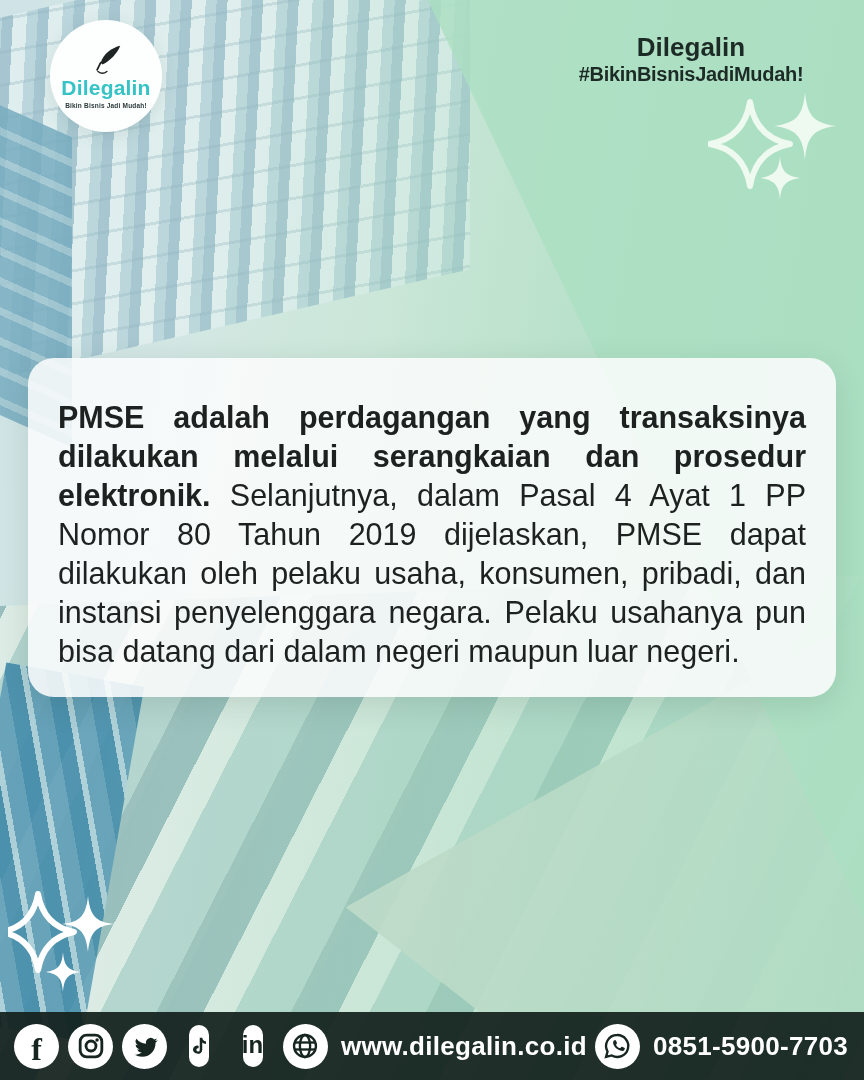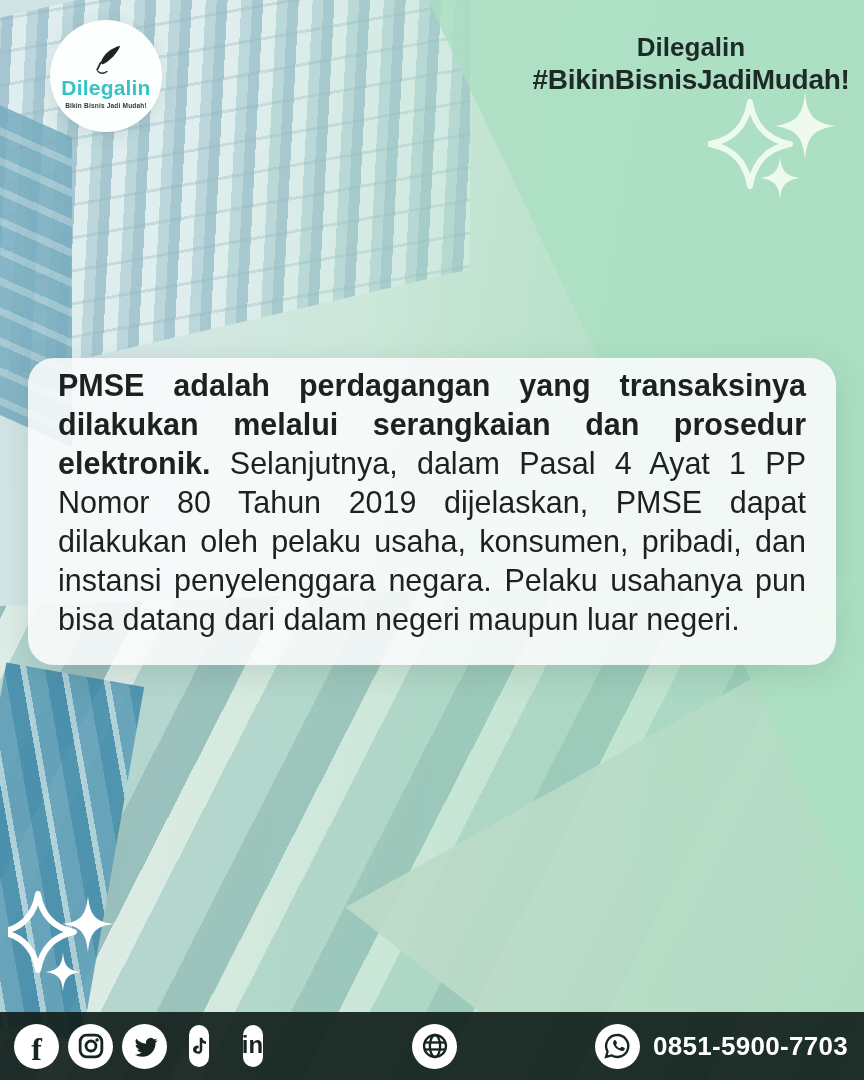--- a/index.html
+++ b/index.html
@@ -62,31 +62,31 @@
   }
   .logo-badge svg{display:block;margin-bottom:1px;}
   .logo-name{font-size:21px;font-weight:700;color:#35c3c6;letter-spacing:.2px;line-height:1;}
   .logo-tagline{font-size:6.5px;font-weight:700;color:#2a3a38;margin-top:4px;letter-spacing:.2px;}
   
   .header-tag{
     position:absolute;top:32px;right:8px;width:330px;text-align:center;
     color:#1d2b26;font-weight:700;line-height:1.18;
   }
   .header-tag .l1{font-size:26px;}
-  .header-tag .l2{font-size:28px;letter-spacing:-.3px;}
+  .header-tag .l2{font-size:20px;letter-spacing:-.3px;}
   
   .sparkles{position:absolute;}
   .sp-tr{right:16px;top:88px;width:140px;height:130px;}
   .sp-bl{left:8px;top:890px;width:110px;height:110px;}
   
   .card{
     position:absolute;left:28px;top:358px;width:808px;
     background:rgba(250,252,252,.88);
     border-radius:26px;
-    padding:8px 30px 26px 30px;
+    padding:40px 30px 26px 30px;
     box-shadow:0 8px 30px rgba(40,70,60,.14);
   }
   .card p{
     margin:0;font-size:30.5px;line-height:39px;color:#1d2120;
     text-align:justify;
   }
   .card .b{font-weight:700;}
   
   .footer{
     position:absolute;left:0;bottom:0;width:864px;height:68px;
@@ -192,20 +192,21 @@
       <div class="sicon">
         <div class="circle-w">
           <svg width="28" height="28" viewBox="0 0 24 24">
             <circle cx="12" cy="12" r="9.4" fill="none" stroke="#16251f" stroke-width="2"></circle>
             <ellipse cx="12" cy="12" rx="4.4" ry="9.4" fill="none" stroke="#16251f" stroke-width="2"></ellipse>
             <line x1="2.6" y1="9" x2="21.4" y2="9" stroke="#16251f" stroke-width="2"></line>
             <line x1="2.6" y1="15" x2="21.4" y2="15" stroke="#16251f" stroke-width="2"></line>
           </svg>
         </div>
       </div>
+      <span class="flabel">www.dilegalin.co.id</span>
     </div>
 
     <div class="fgroup">
       <div class="sicon">
         <div class="circle-w">
           <svg width="28" height="28" viewBox="0 0 24 24">
             <path d="M12 2.6a9.4 9.4 0 0 0-8.1 14.1L2.6 21.4l4.9-1.3A9.4 9.4 0 1 0 12 2.6z" fill="none" stroke="#16251f" stroke-width="2"></path>
             <path d="M9.2 7.6c.2-.5.5-.5.8-.5h.6c.2 0 .4 0 .6.5.2.5.7 1.7.7 1.8 0 .2.1.3 0 .5-.4.9-.9.9-.6 1.4.8 1.3 1.7 1.9 2.9 2.5.3.2.5.1.7-.1l.8-.9c.2-.3.4-.2.7-.1l1.8.9c.3.1.5.2.5.4 0 1.2-.7 2.2-1.9 2.3-1 .1-2.7-.5-3.9-1.2-2-1.2-3.3-3-3.9-4.4-.5-1.1-.4-2.3.2-3.1z" fill="#16251f"></path>
           </svg>
         </div>

